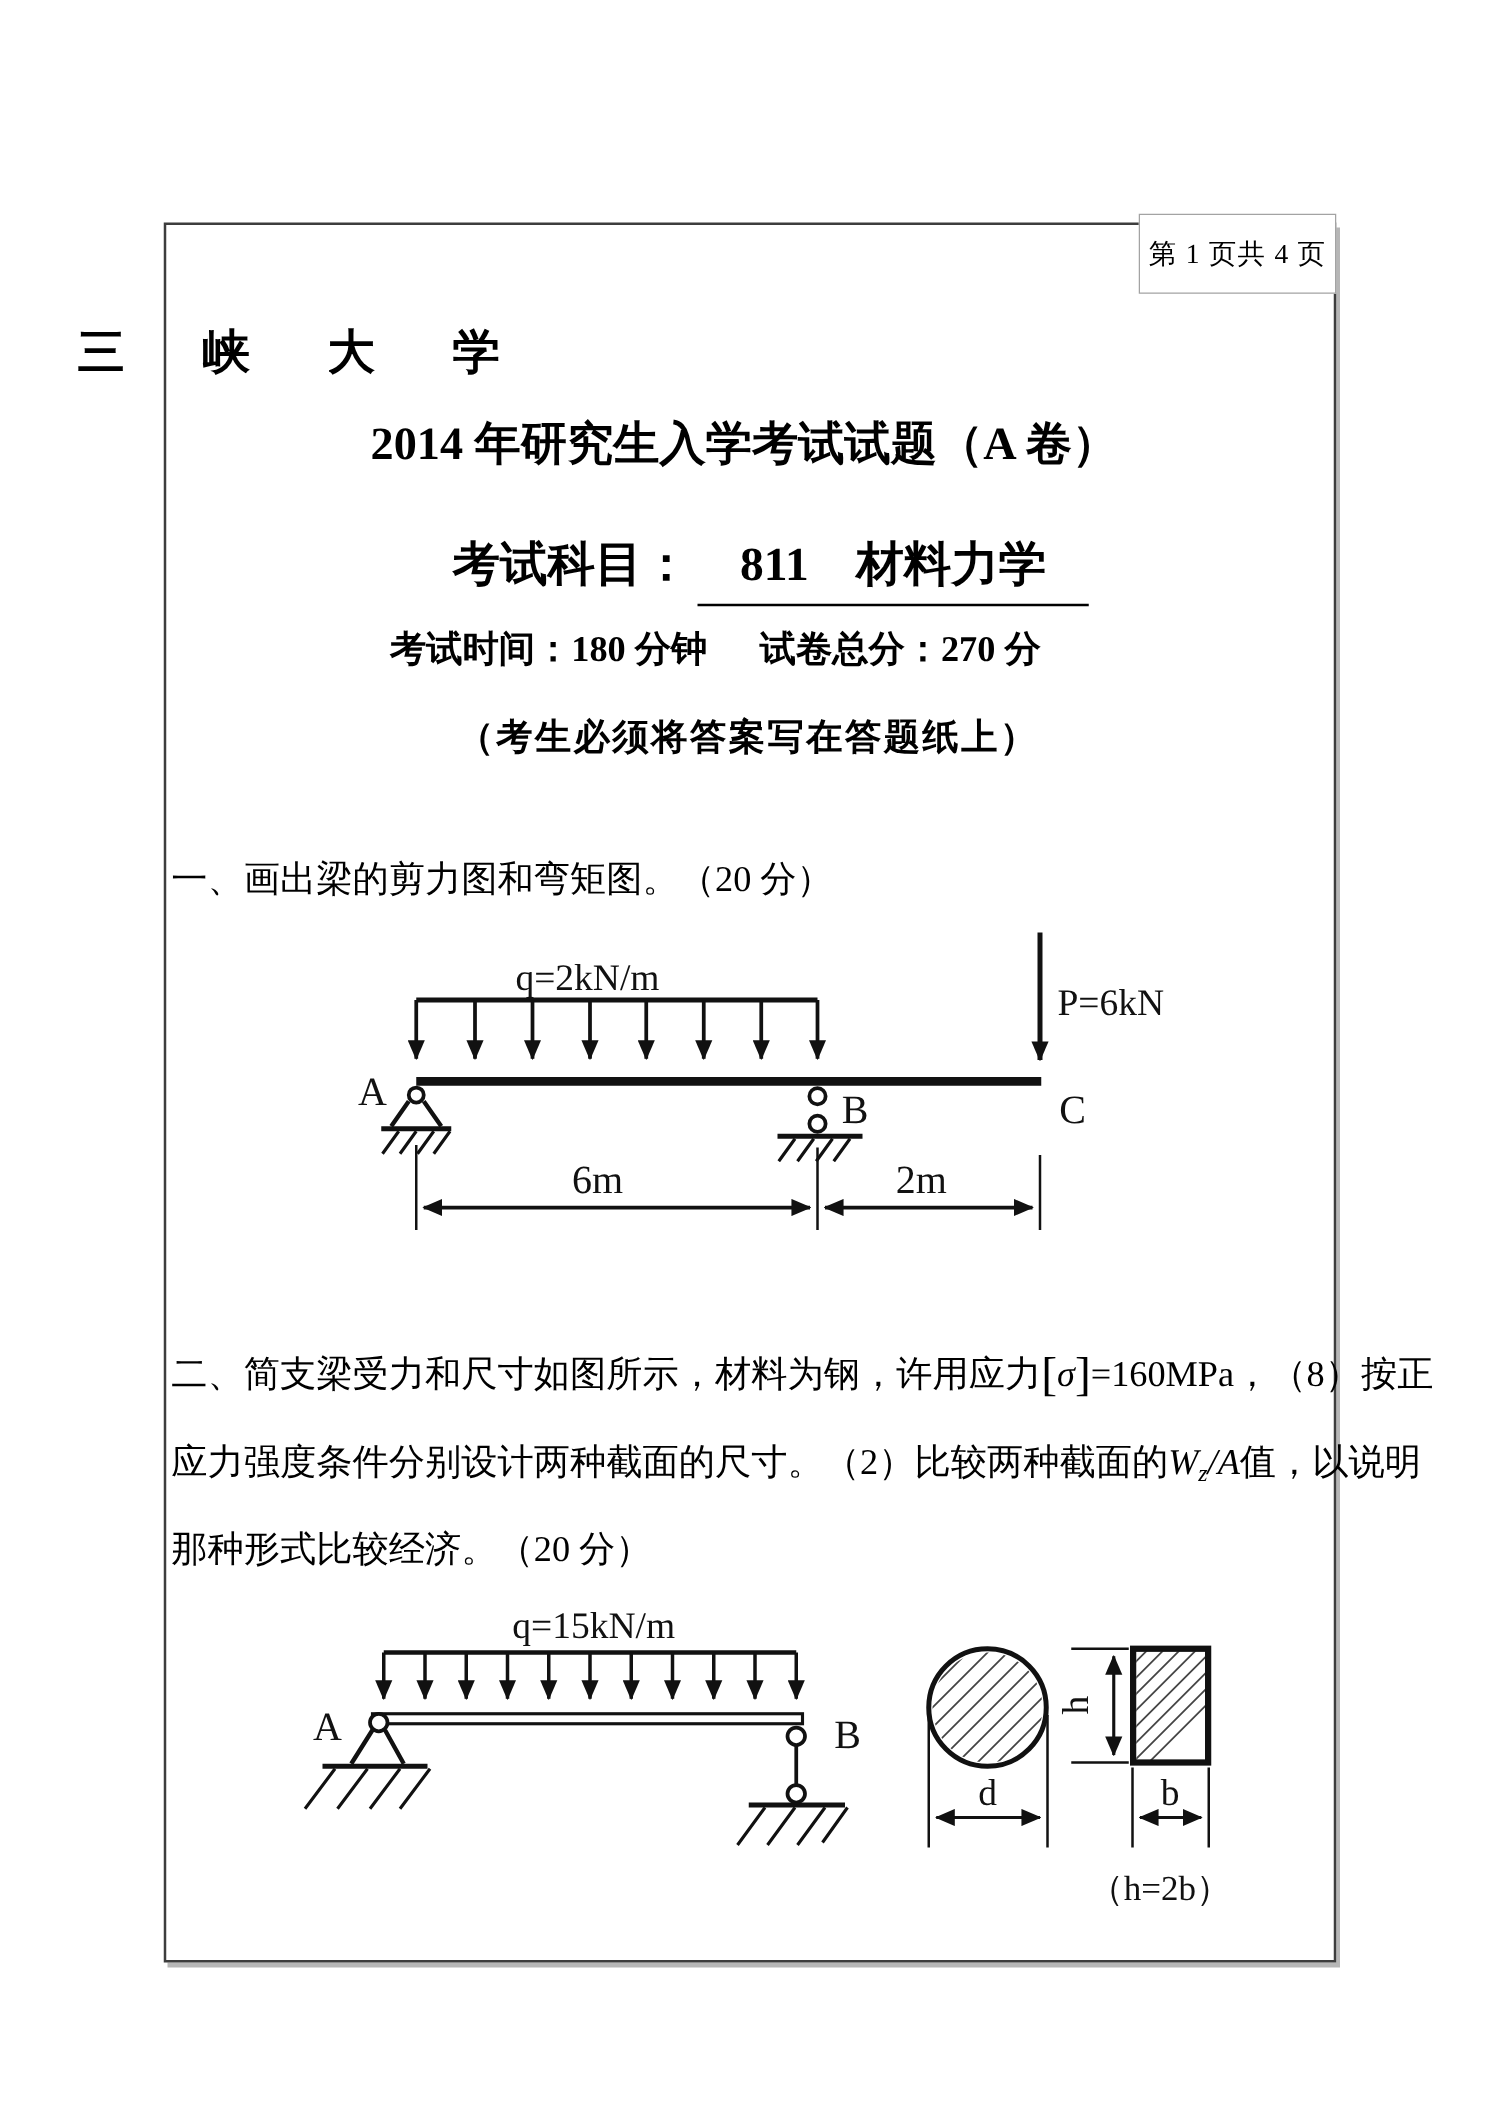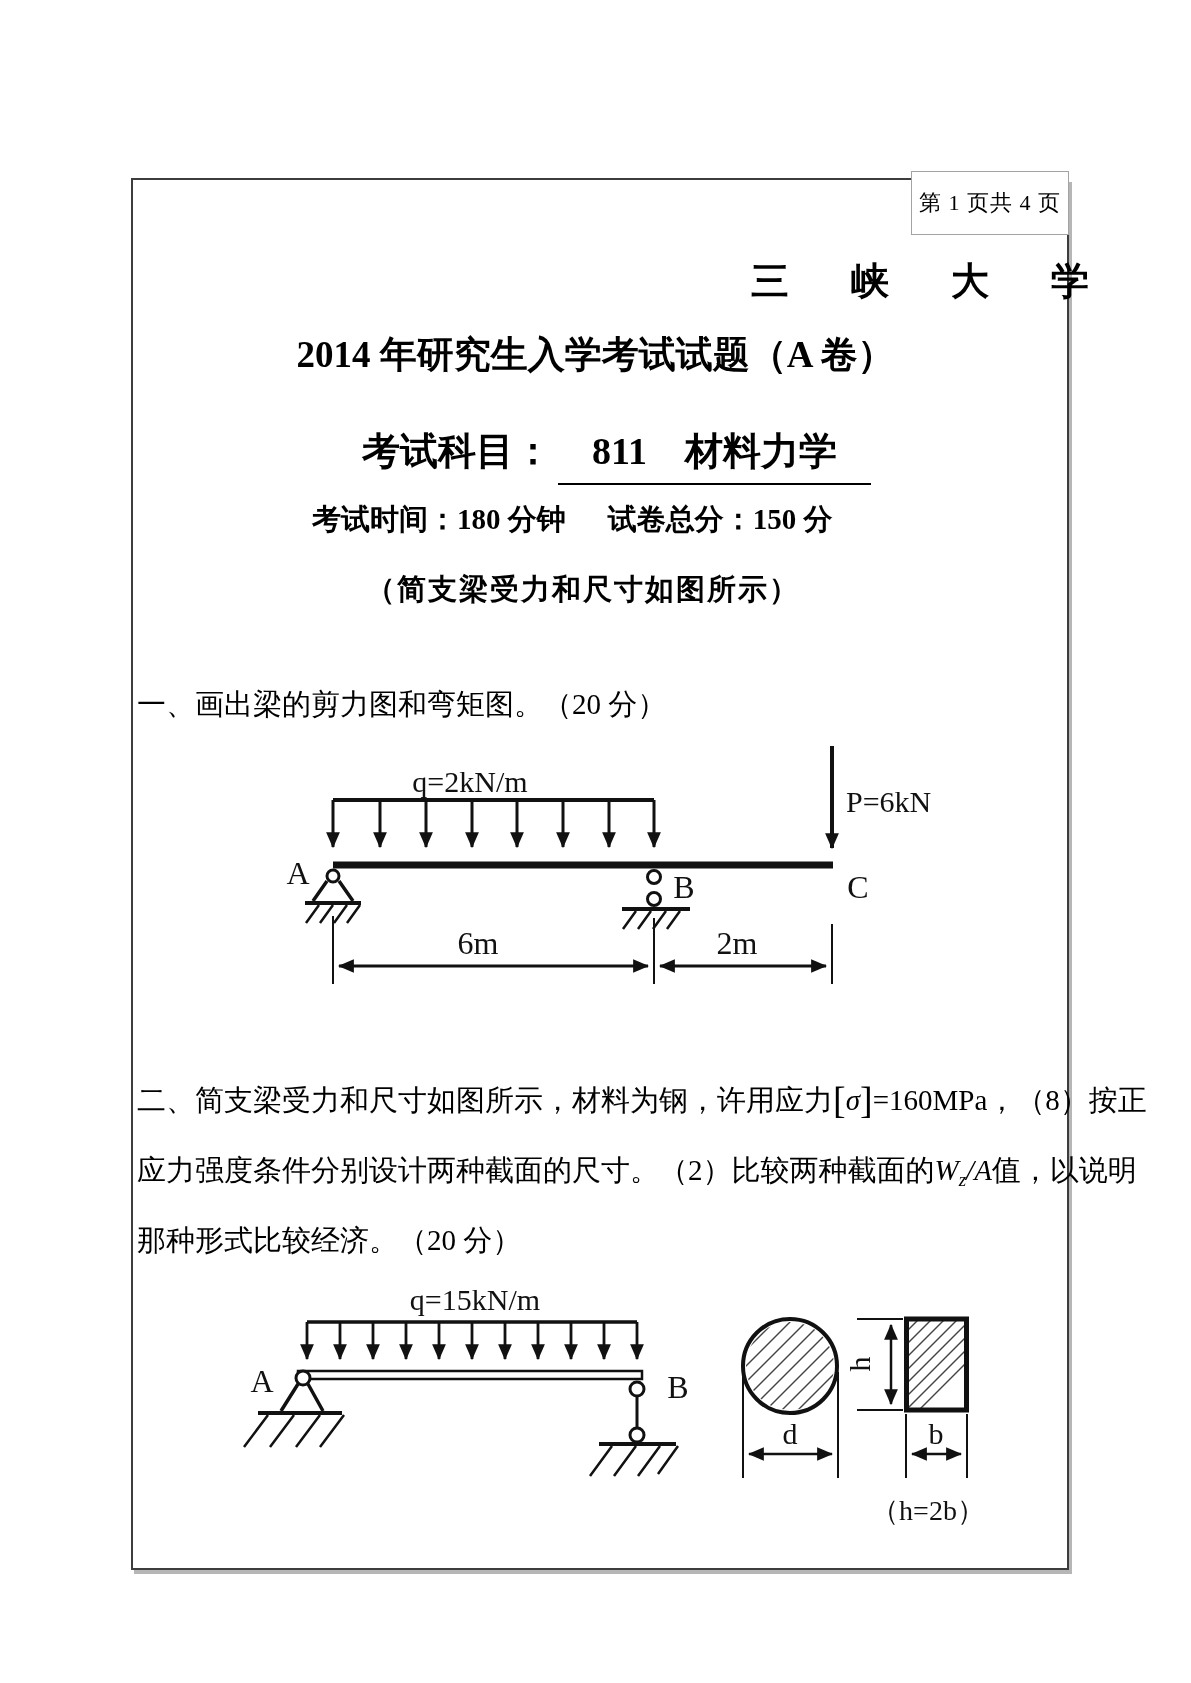--- a/index.html
+++ b/index.html
@@ -15,21 +15,21 @@
     box-shadow:3px 4px 0 #b6b6b6;
     background:#fff;
   }
   .pagenum-box{
     left:911px;top:171px;width:156px;height:62px;
     border:1px solid #a3a3a3;background:#fff;
     display:flex;align-items:center;justify-content:center;
     font-size:22px;letter-spacing:1px;
   }
   .t-univ{
-    left:0;top:256px;width:1151px;text-align:right;
+    left:0;top:256px;width:1151px;text-align:left;
     font-size:38px;font-weight:bold;letter-spacing:62px;padding-left:62px;
     box-sizing:border-box;
   }
   .t-main{
     left:0;top:330px;width:1191px;text-align:center;
     font-size:37px;font-weight:bold;
   }
   .row-subject{left:362px;top:426px;font-size:38px;font-weight:bold;}
   .subject-underline{
     display:inline-block;border-bottom:2.5px solid #000;
@@ -62,24 +62,24 @@
 </div>
 
 <div class="abs t-univ">三峡大学</div>
 <div class="abs t-main">2014 年研究生入学考试试题（A 卷）</div>
 
 <div class="abs row-subject">
   <span>考试科目：</span><span class="subject-underline">811　材料力学</span>
 </div>
 
 <div class="abs row-time">
-  <span>考试时间：180 分钟</span><span class="gap"></span><span>试卷总分：150 分</span>
-</div>
-
-<div class="abs row-note">（简支梁受力和尺寸如图所示）</div>
+  <span>考试时间：180 分钟</span><span class="gap"></span><span>试卷总分：270 分</span>
+</div>
+
+<div class="abs row-note">（考生必须将答案写在答题纸上）</div>
 
 <div class="abs q-line q1-line">一、画出梁的剪力图和弯矩图。（20 分）</div>
 
 <svg style="left:240px;top:690px;width:710px;height:312px" viewBox="240 690 710 312" xmlns="http://www.w3.org/2000/svg">
   <defs>
     <marker id="ah" viewBox="0 0 14 12" refX="13" refY="6" markerUnits="userSpaceOnUse" markerWidth="16" markerHeight="14" orient="auto-start-reverse">
       <path d="M0,0 L14,6 L0,12 Z" fill="#111"></path>
     </marker>
   </defs>
 

